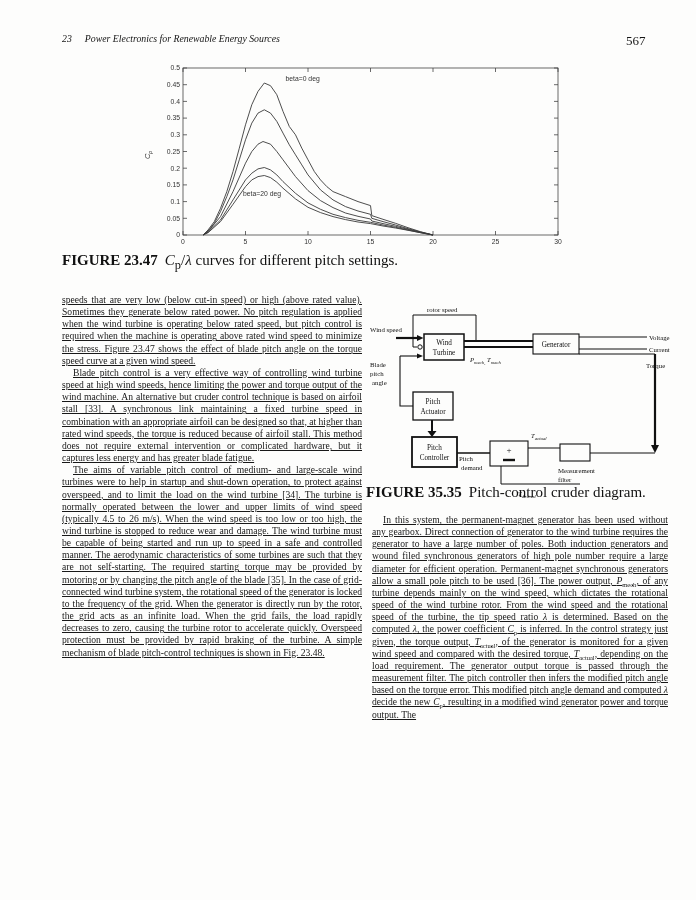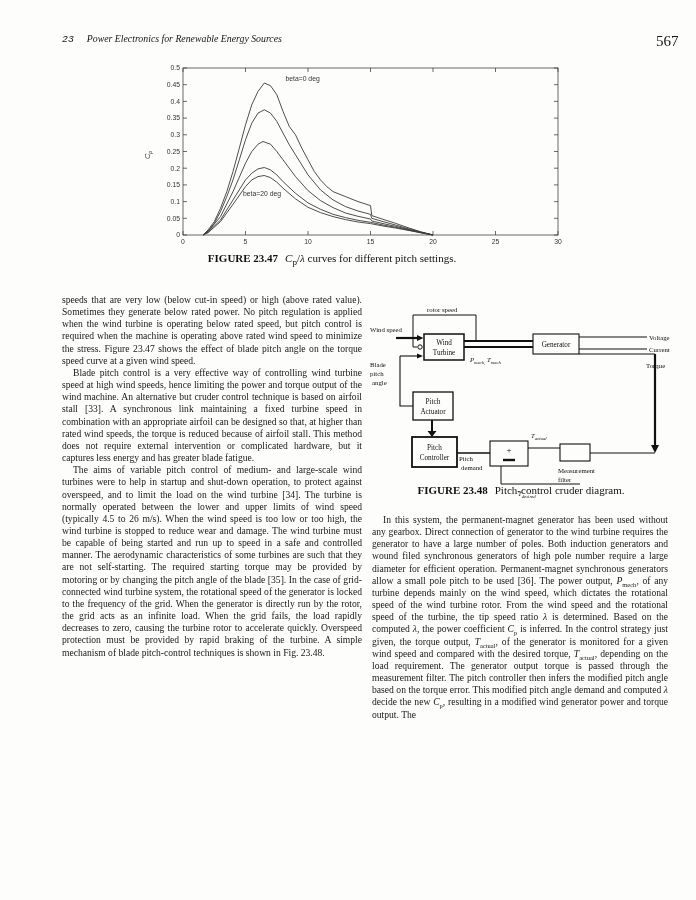--- a/index.html
+++ b/index.html
@@ -1,27 +1,27 @@
 <!DOCTYPE html>
 <html><head>
 <meta charset="utf-8">
 <style>
   html,body{margin:0;padding:0;}
   body{width:696px;height:900px;background:#fdfdfc;position:relative;
        font-family:"Liberation Serif",serif;color:#151515;overflow:hidden;}
   .hdr-left{position:absolute;left:62px;top:33px;font-style:italic;font-size:9.8px;white-space:nowrap;}
-  .hdr-num{margin-right:13px;font-family:Liberation Mono, monospace;}
-  .hdr-right{position:absolute;left:656px;top:33px;font-size:15px;}
+  .hdr-num{margin-right:13px;}
+  .hdr-right{position:absolute;left:626px;top:33px;font-size:13px;}
   #fig47-wrap{position:absolute;left:138px;top:60px;width:430px;height:188px;}
   #fig47-caption{position:absolute;left:62px;top:252px;width:540px;}
-  .caption{font-size:11px;text-align:center;color:#111;}
+  .caption{font-size:15px;color:#111;}
   .cap-label{font-weight:bold;margin-right:7px;}
   #left-col{position:absolute;left:62px;top:294px;width:300px;}
   #right-col{position:absolute;left:372px;top:514px;width:296px;}
-  p.para{margin:0;text-align:justify;font-size:9.6px;line-height:12.15px;color:#181818;}
+  p.para{margin:0;text-align:justify;font-size:9.6px;line-height:12.15px;color:#181818;text-decoration:underline;}
   p.para.ind{text-indent:11px;}
   p.para sub{font-size:6.5px;line-height:0;}
   #fig48-wrap{position:absolute;left:370px;top:304px;width:322px;height:196px;}
   #fig48-caption{position:absolute;left:366px;top:484px;width:310px;}
   .fig48 text{font-family:"Liberation Serif",serif;font-size:7.2px;fill:#111;}
   .fig48 .f-sm{font-size:6.8px;}
   .fig48 .f-var{font-style:italic;font-size:6.6px;}
   .fig48 .f-sub{font-size:4.8px;}
   .fig48 .f-plus{font-size:9px;}
   .fig48 line,.fig48 polyline,.fig48 rect,.fig48 path{stroke:#111;fill:none;}
@@ -172,18 +172,18 @@
   <text x="161" y="134" class="f-var"><tspan>T</tspan><tspan class="f-sub" dy="2">actual</tspan></text>
   <polyline points="131,162 131,180 210,180" stroke-width="1"></polyline>
   <text x="148" y="192" class="f-var"><tspan>T</tspan><tspan class="f-sub" dy="2">desired</tspan></text>
 
   <rect x="190" y="140" width="30" height="17" stroke-width="1.1"></rect>
   <text x="188" y="169" class="f-sm">Measurement</text>
   <text x="188" y="178" class="f-sm">filter</text>
 </svg>
 </div>
 <div id="fig48-caption" class="caption">
-  <span class="cap-label">FIGURE 23.48</span><span>Pitch-control cruder diagram.</span>
+  <span class="cap-label">FIGURE 35.35</span><span>Pitch-control cruder diagram.</span>
 </div>
 
 <div id="right-col">
     <p class="para ind">In this system, the permanent-magnet generator has been used without any gearbox. Direct connection of generator to the wind turbine requires the generator to have a large number of poles. Both induction generators and wound filed synchronous generators of high pole number require a large diameter for efficient operation. Permanent-magnet synchronous generators allow a small pole pitch to be used [36]. The power output, <i>P</i><sub>mech</sub>, of any turbine depends mainly on the wind speed, which dictates the rotational speed of the wind turbine rotor. From the wind speed and the rotational speed of the turbine, the tip speed ratio <i>λ</i> is determined. Based on the computed <i>λ</i>, the power coefficient <i>C</i><sub>p</sub> is inferred. In the control strategy just given, the torque output, <i>T</i><sub>actual</sub>, of the generator is monitored for a given wind speed and compared with the desired torque, <i>T</i><sub>actual</sub>, depending on the load requirement. The generator output torque is passed through the measurement filter. The pitch controller then infers the modified pitch angle based on the torque error. This modified pitch angle demand and computed <i>λ</i> decide the new <i>C</i><sub>p</sub>, resulting in a modified wind generator power and torque output. The</p>
   </div>
 
 </body></html>

